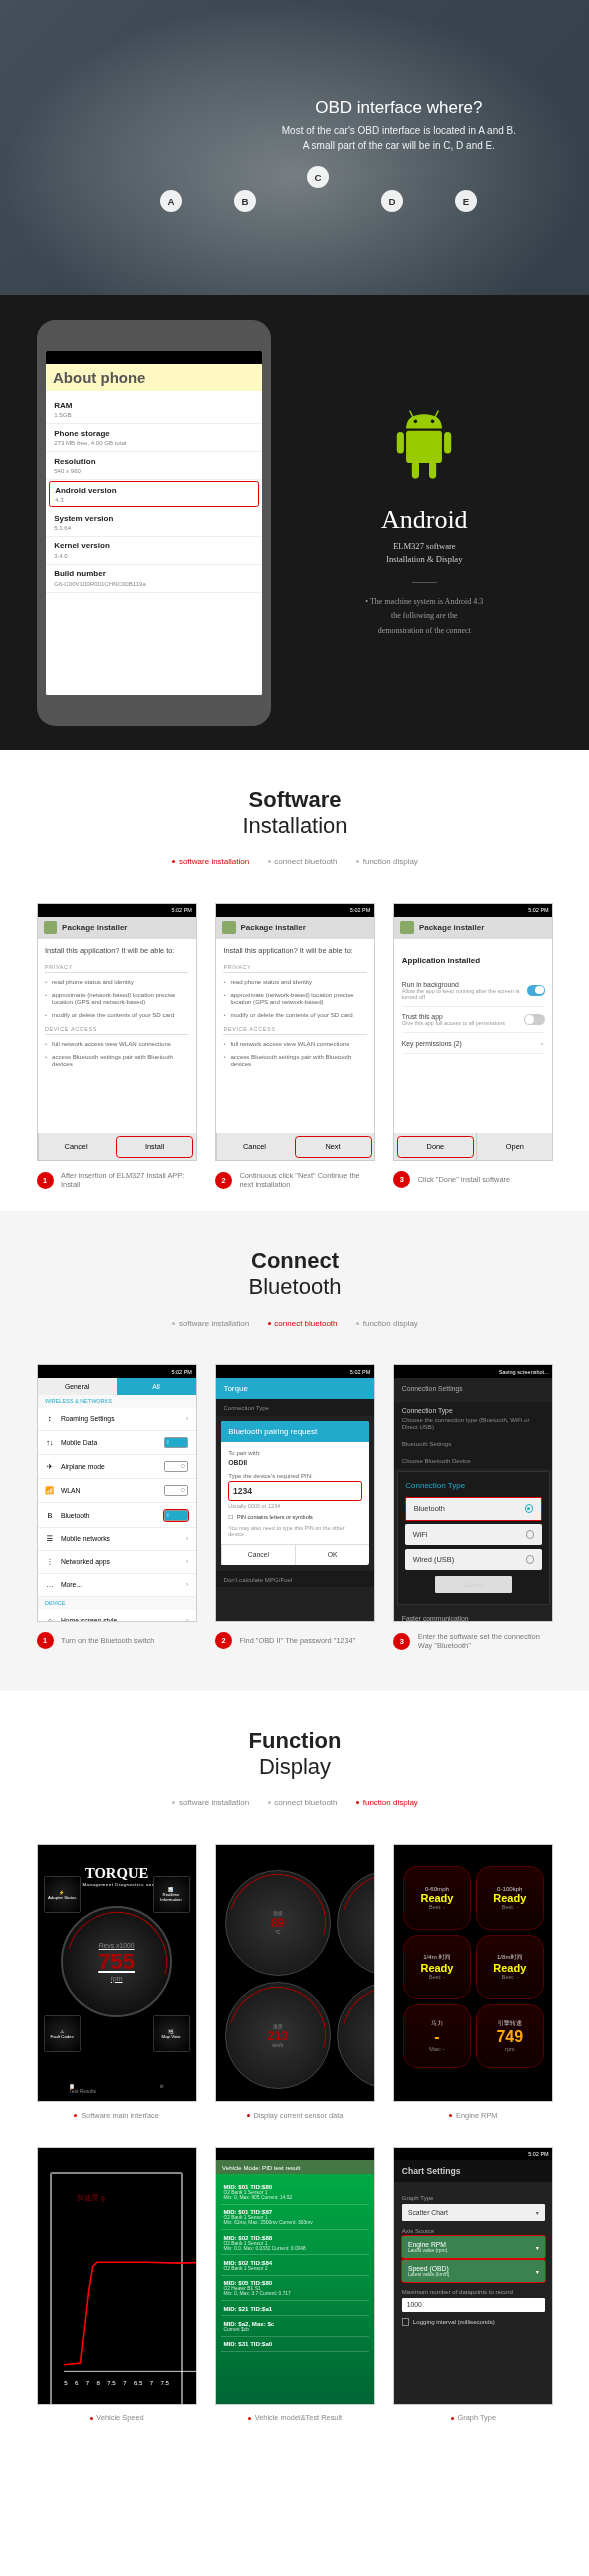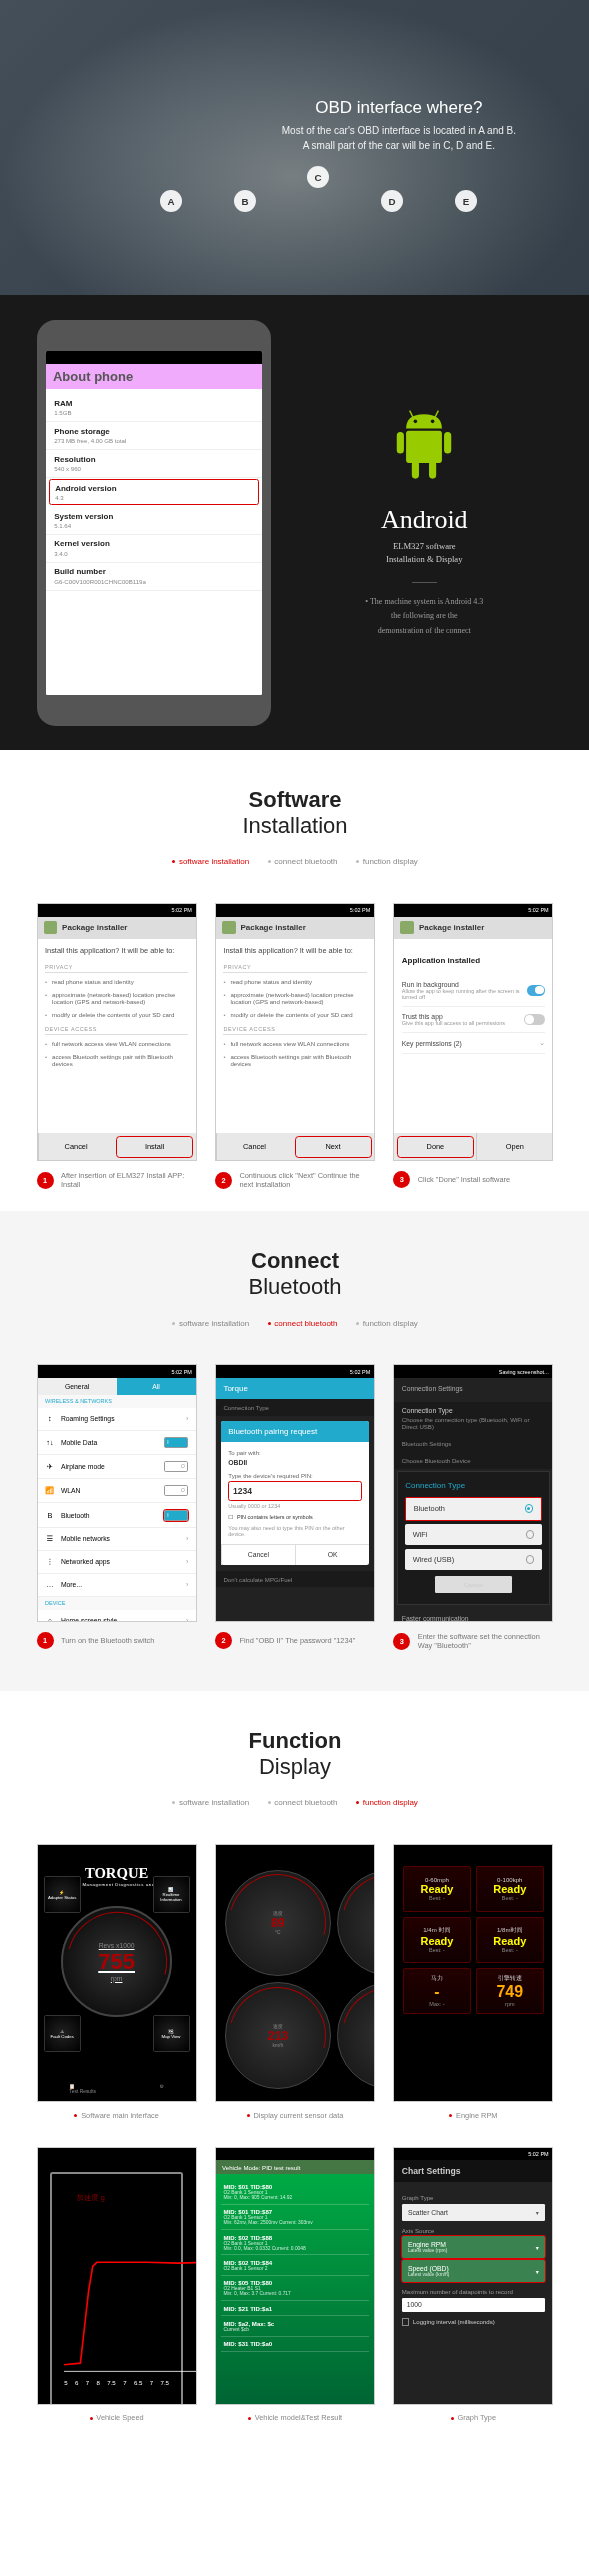--- a/index.html
+++ b/index.html
@@ -63,21 +63,21 @@
       padding: 31px 8.6px;
       position: relative;
     }
     .phone-screen {
       background: #fff;
       height: 100%;
       border-radius: 1.2px;
       overflow: hidden;
     }
     .phone-status-bar { height: 13.5px; background: #000; }
-    .about-header { background: #f0abfc; padding: 4.9px 7.4px; font-size: 13px; color: #555; font-weight: bold; }
+    .about-header { background: #fef9c3; padding: 4.9px 7.4px; font-size: 15px; color: #555; font-weight: bold; }
     .about-list { padding: 5px 0; }
     .about-item { padding: 4.9px 8.6px; border-bottom: 0.6px solid #eee; }
     .about-item.highlight { border: 1.2px solid #d00; border-radius: 2.5px; margin: 1.2px 3.7px; padding: 3.7px 4.9px; }
     .about-label { font-size: 8px; color: #222; font-weight: bold; }
     .about-val { font-size: 6.1px; color: #888; margin-top: 1.2px; }
     
     .android-text {
       flex: 1;
       text-align: center;
       color: #ccc;
@@ -241,21 +241,21 @@
     .torque-corners { position: absolute; top: 31px; left: 0; right: 0; bottom: 49px; pointer-events: none; }
     .corner { position: absolute; width: 37px; height: 37px; background: radial-gradient(circle, #222, #000); border: 0.6px solid #333; border-radius: 1.8px; display: flex; flex-direction: column; align-items: center; justify-content: center; font-size: 4.3px; text-align: center; }
     .ctl { top: 0; left: 6.1px; } .ctr { top: 0; right: 6.1px; } .cbl { bottom: 0; left: 6.1px; } .cbr { bottom: 0; right: 6.1px; }
     
     .gauges-grid { display: grid; grid-template-columns: 1fr 1fr; gap: 6.1px; padding: 12.3px 8.6px; height: calc(100% - 12.3px); }
     .small-gauge { background: radial-gradient(circle, #333, #111); border: 1.8px solid #444; border-radius: 50%; aspect-ratio: 1; display: flex; flex-direction: column; align-items: center; justify-content: center; position: relative; }
     .small-gauge-val { font-size: 12.3px; font-weight: bold; color: #a00; }
     .small-gauge-label { font-size: 4.9px; color: #888; }
     
     .rpm-grid { display: grid; grid-template-columns: 1fr 1fr; gap: 4.9px; padding: 8.6px; }
-    .rpm-box { background: linear-gradient(#200, #100); border: 0.6px solid #500; border-radius: 2px; padding: 6.1px; text-align: center; height: 46px; display: flex; flex-direction: column; justify-content: center; }
+    .rpm-box { background: linear-gradient(#200, #100); border: 0.6px solid #500; border-radius: 14px; padding: 6.1px; text-align: center; height: 64px; display: flex; flex-direction: column; justify-content: center; }
     .rpm-box-label { font-size: 6.1px; color: #ccc; }
     .rpm-box-main { font-size: 11px; font-weight: bold; color: #ff0; }
     .rpm-box-sub { font-size: 5.5px; color: #888; }
     .rpm-big { font-size: 16px; font-weight: bold; color: #fa0; }
     
     .func-caption { text-align: center; font-size: 7.4px; color: #888; padding: 8.6px 0; }
     .func-caption .dot { vertical-align: middle; margin-right: 3.7px; }
     
     
     .graph-screen { background: #000; padding: 12.3px; height: 100%; }

